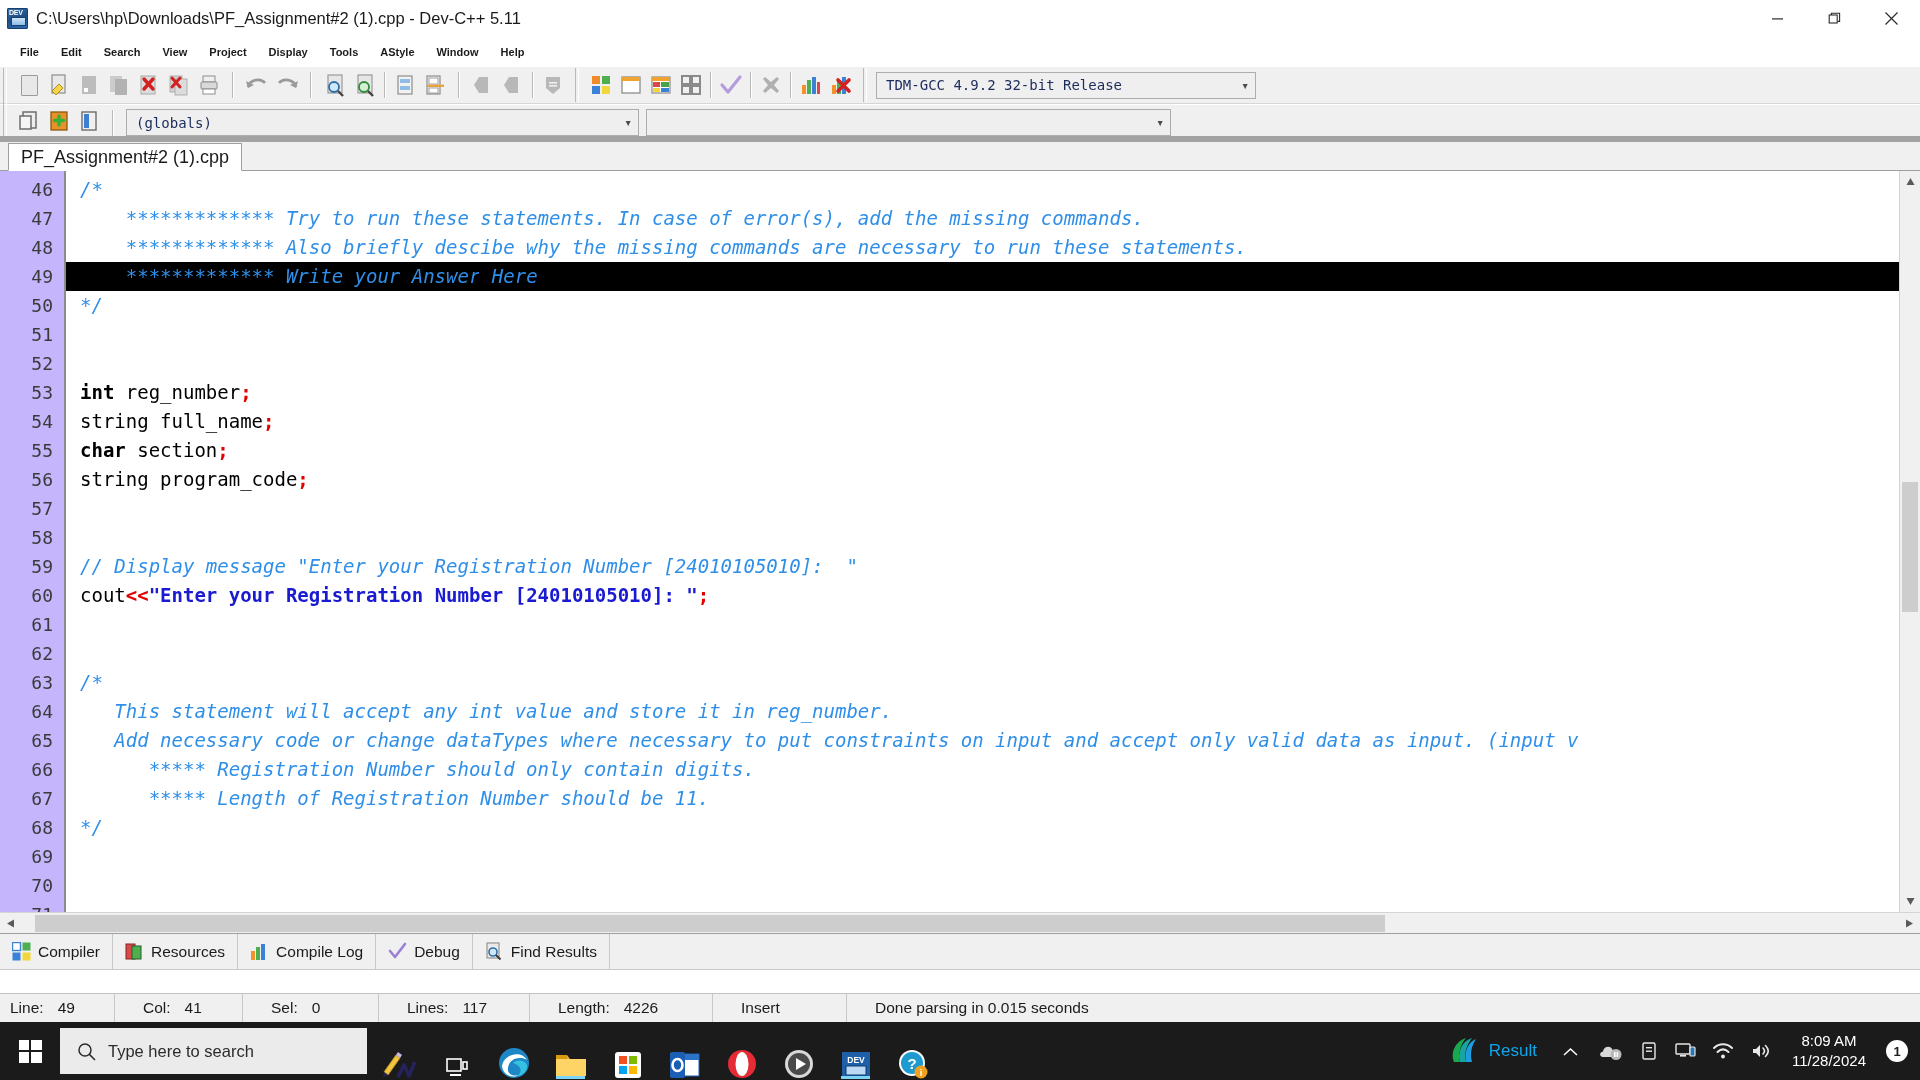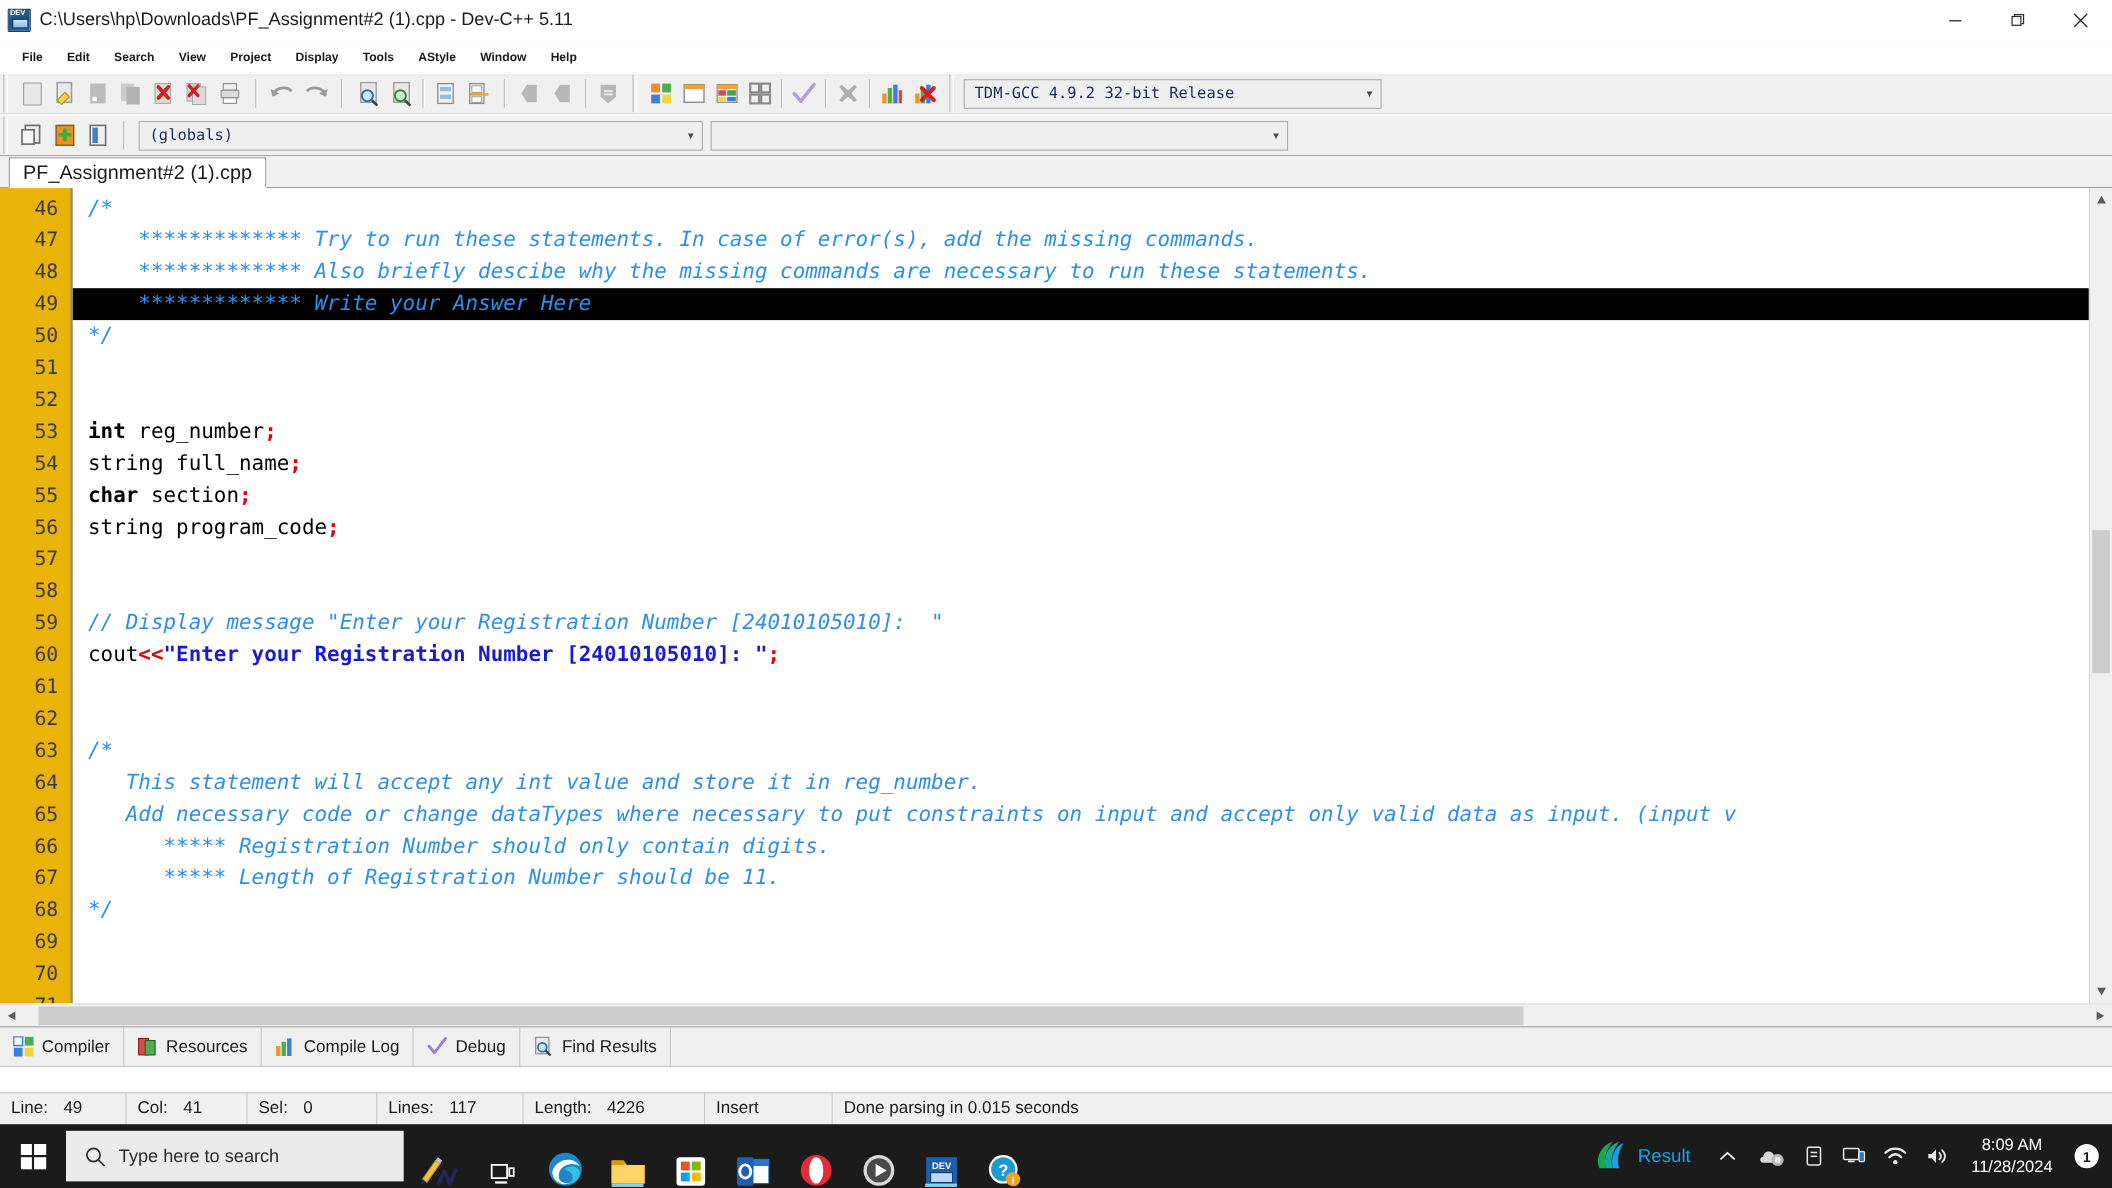--- a/index.html
+++ b/index.html
@@ -47,21 +47,21 @@
   .menu-item {
     font-size: 11px; color: #1b1b1b; padding: 3px 11px; white-space: nowrap; font-weight: bold;
   }
 
   
   .toolbar-row {
     background: #f0f0f0; display: flex; align-items: center;
     border-top: 1px solid #ffffff;
   }
   .tb1 { height: 38px; flex: 0 0 38px; border-bottom: 1px solid #d6d6d6; }
-  .tb2 { height: 38px; flex: 0 0 38px; border-bottom: 1px solid #a3a3a3; }
+  .tb2 { height: 38px; flex: 0 0 38px; border-bottom: 6px solid #a3a3a3; align-items: flex-end; }
   .tb-group { display: flex; align-items: center; height: 100%; padding: 0 4px; }
   .tb-sep { width: 2px; height: 26px; border-left: 1px solid #b9b9b9; border-right: 1px solid #ffffff; margin: 0 4px; flex: 0 0 2px; }
   .tb-sep2 { width: 4px; height: 34px; border-left: 1px solid #b9b9b9; border-right: 1px solid #ffffff; margin: 0 3px; flex: 0 0 4px; }
   .tb-btn {
     width: 30px; height: 30px; display: flex; align-items: center; justify-content: center;
     flex: 0 0 30px;
   }
   .tb-btn svg { display: block; }
 
   
@@ -89,21 +89,21 @@
     display: flex; align-items: center; padding: 0 12px; font-size: 18px; color: #1b1b1b;
     margin-left: 8px; white-space: nowrap; position: relative; top: 1px;
   }
 
   
   .editor-wrap { flex: 1 1 auto; display: flex; min-height: 0; background: #ffffff; position: relative; }
   .editor {
     flex: 1 1 auto; display: flex; min-width: 0; background: #ffffff; overflow: hidden; position: relative;
   }
   .gutter {
-    width: 66px; flex: 0 0 66px; background: #eab308; border-right: 2px solid #8c8c8c;
+    width: 66px; flex: 0 0 66px; background: #c4b5fd; border-right: 2px solid #8c8c8c;
     padding-top: 4px; text-align: right;
   }
   .gutter .ln {
     height: 29px; line-height: 29px; padding-right: 11px;
     font-family: "DejaVu Sans Mono", monospace; font-size: 18px; color: #3a3a3a;
   }
   .code {
     flex: 1 1 auto; padding-top: 4px; min-width: 0; overflow: hidden; position: relative;
   }
   .code .cl {
@@ -147,21 +147,21 @@
   }
   .ptab {
     display: flex; align-items: center; gap: 7px; height: 36px; padding: 0 12px;
     font-size: 15.5px; color: #1b1b1b; border-right: 1px solid #c8c8c8; white-space: nowrap;
   }
   .panel-body { height: 24px; flex: 0 0 24px; background: #ffffff; border-top: 1px solid #c8c8c8; }
 
   
   .statusbar {
     height: 29px; flex: 0 0 29px; background: #f0f0f0; display: flex; align-items: center;
-    border-top: 1px solid #c2c2c2; font-size: 15.5px; color: #1b1b1b;
+    border-top: 1px solid #c2c2c2; font-size: 15.5px; color: #1b1b1b; gap: 18px;
   }
   .sb-cell { height: 29px; display: flex; align-items: center; padding: 0 10px; border-right: 1px solid #c8c8c8; white-space: nowrap; }
   .sb-k { margin-right: 14px; }
 
   
   .taskbar {
     height: 58px; flex: 0 0 58px; background: #1b1b1b; display: flex; align-items: center;
   }
   .start-btn { width: 60px; height: 58px; display: flex; align-items: center; justify-content: center; }
   .win-logo { width: 23px; height: 23px; display: grid; grid-template-columns: 1fr 1fr; grid-template-rows: 1fr 1fr; gap: 2.6px; }

